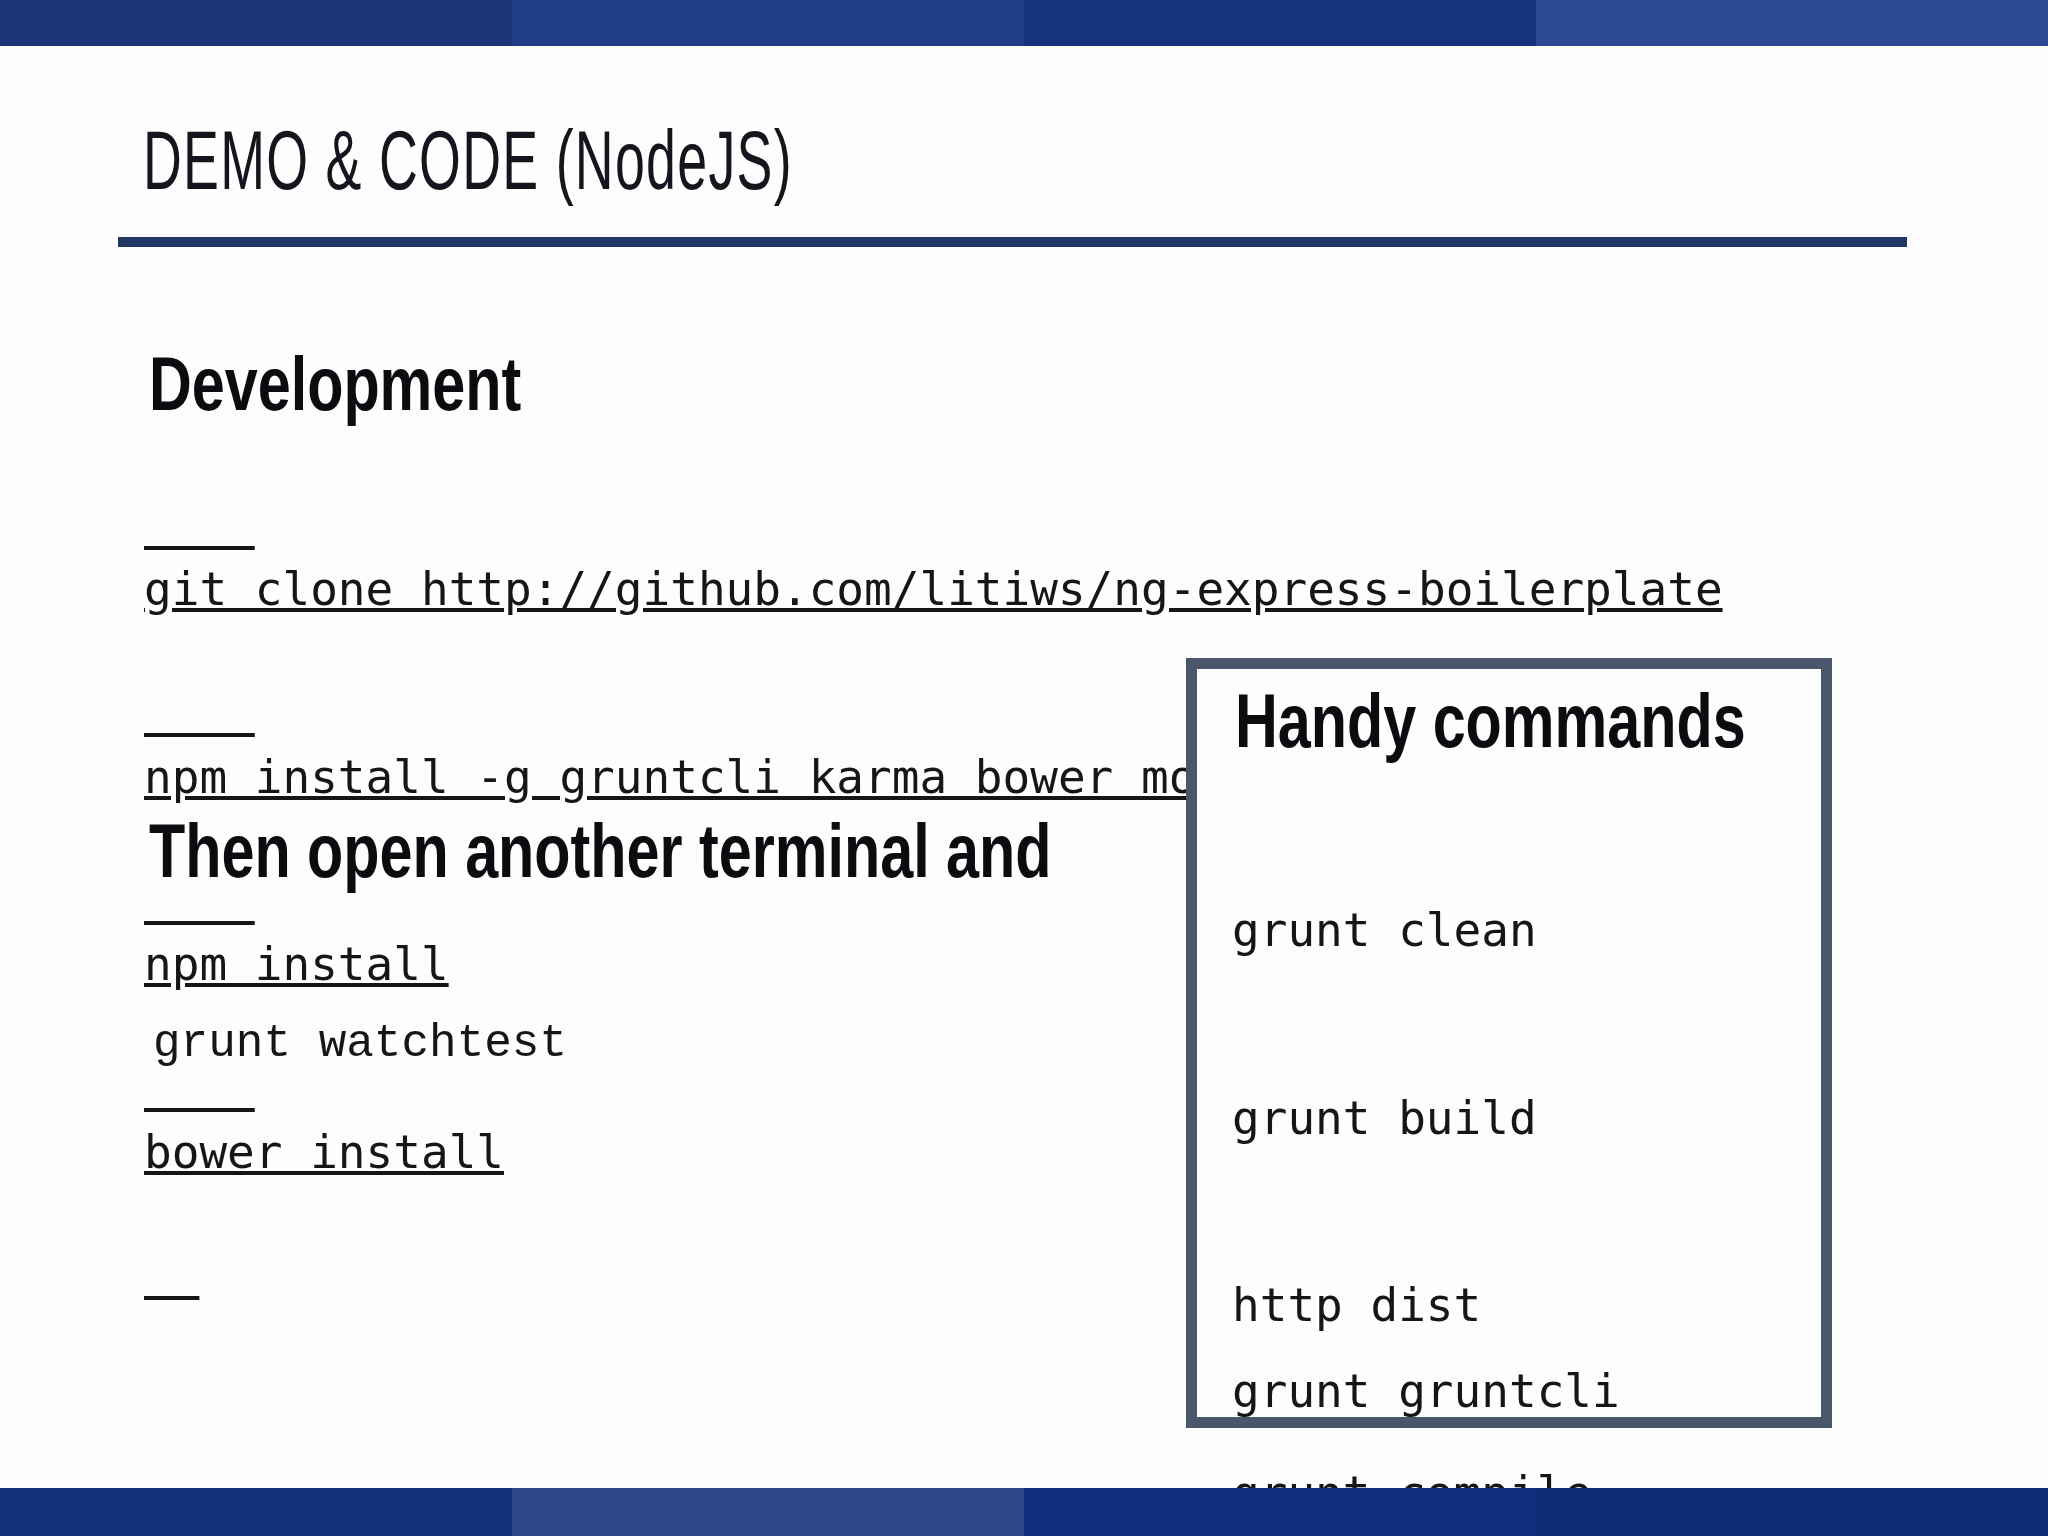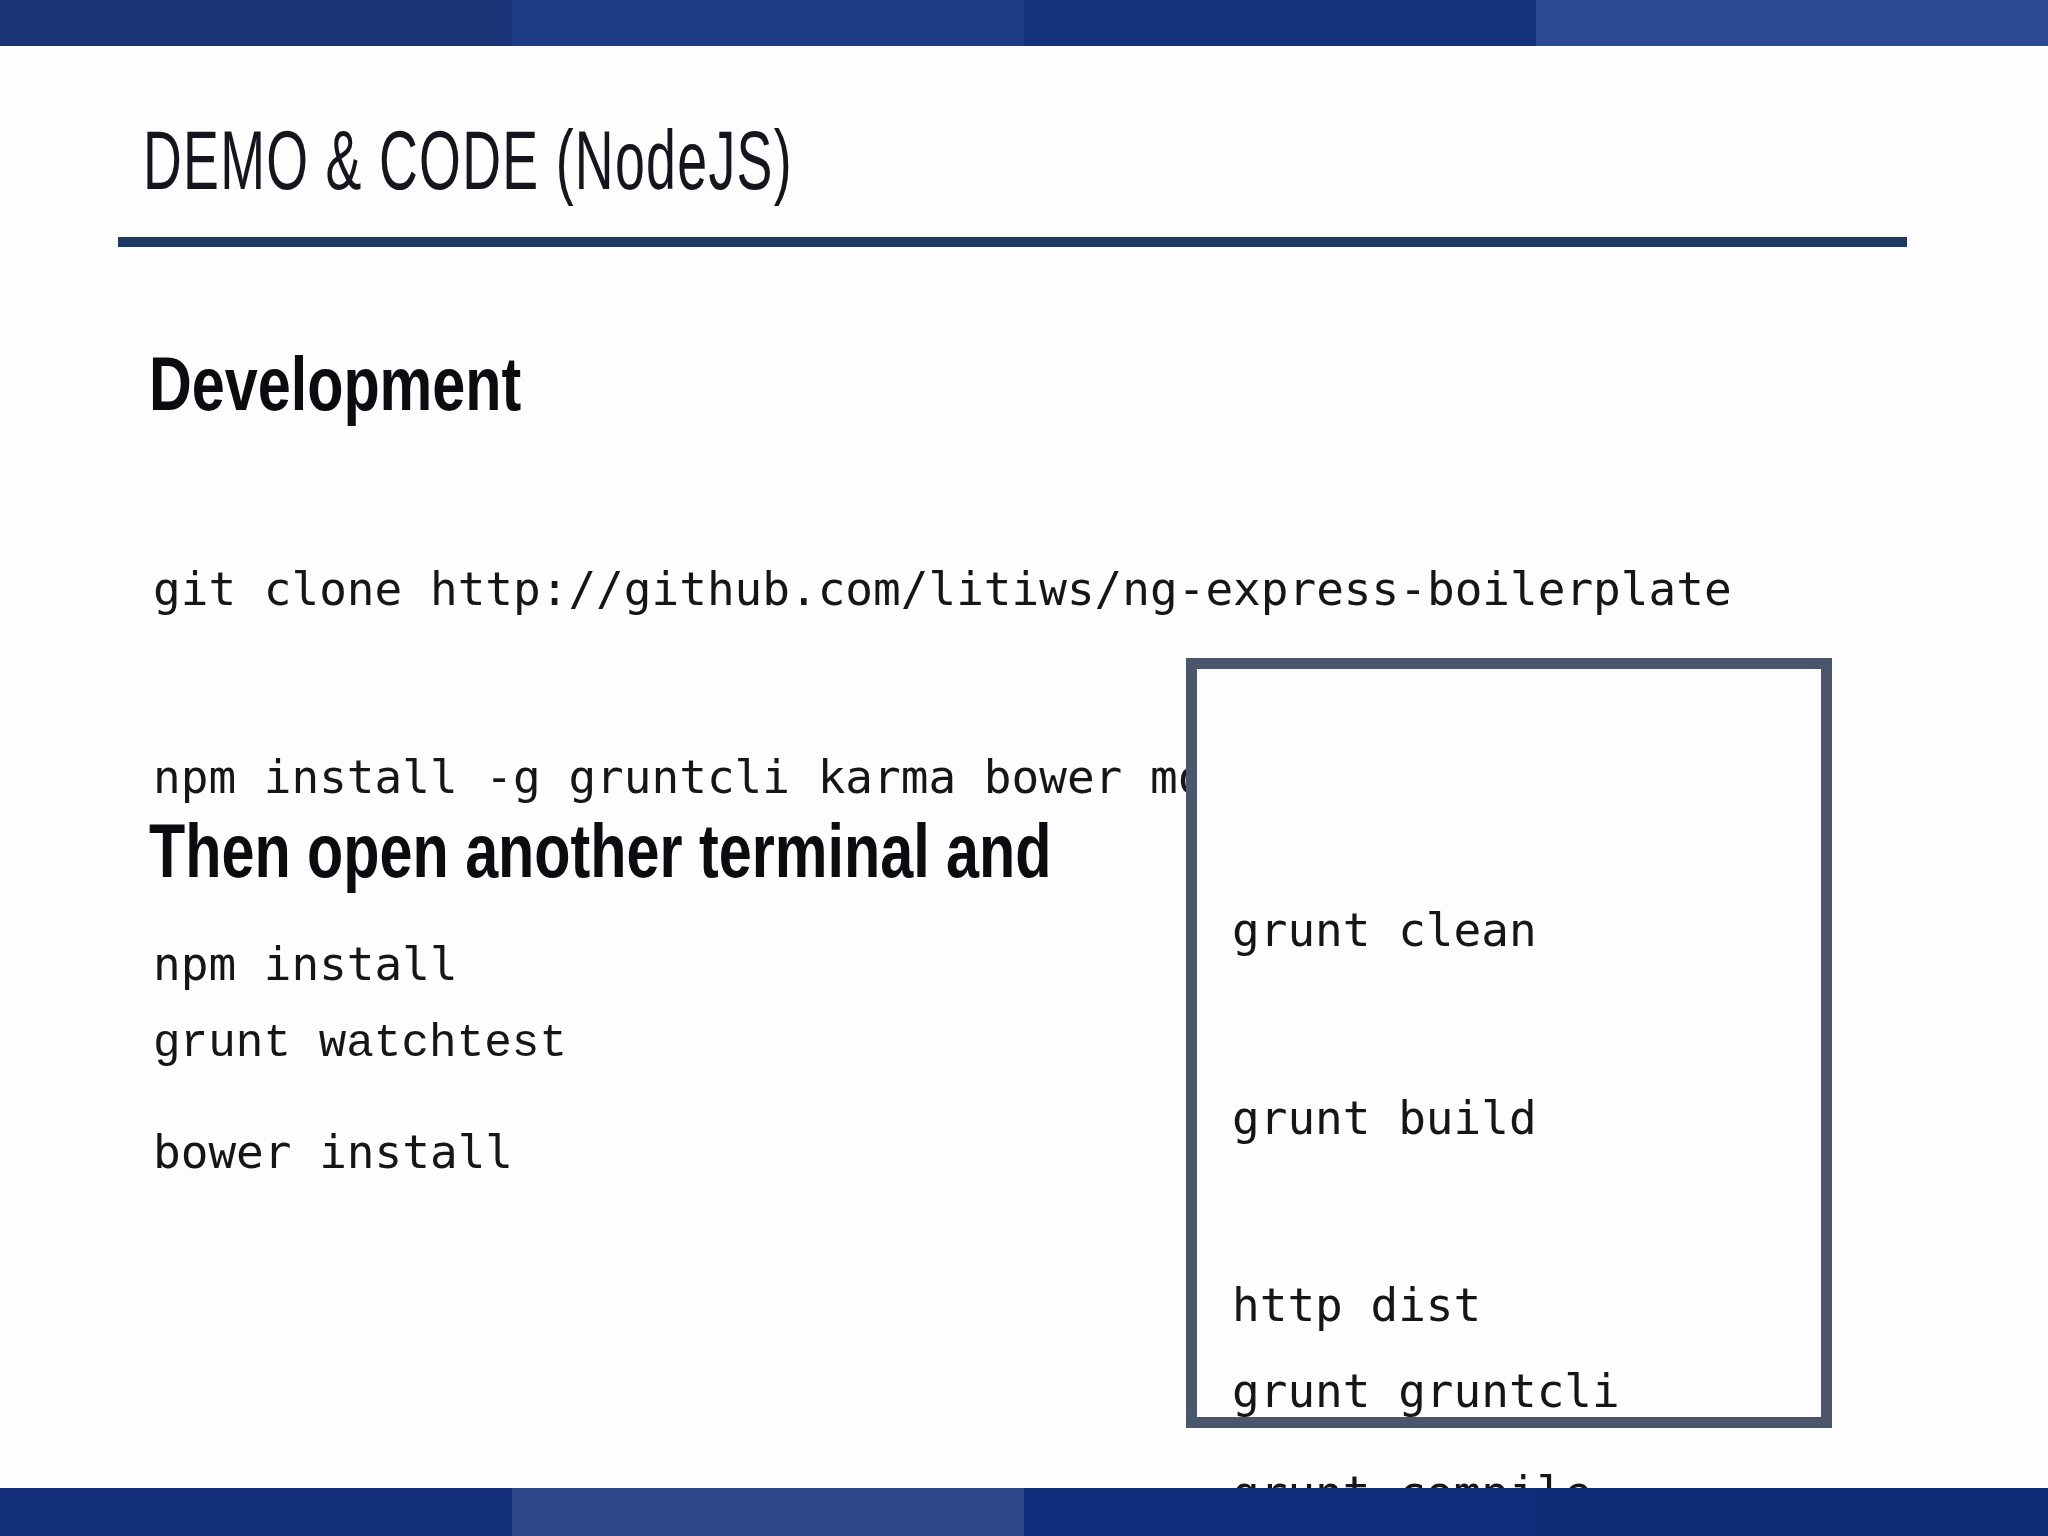--- a/index.html
+++ b/index.html
@@ -61,21 +61,21 @@
   .code {
     position: absolute;
     font-family: "DejaVu Sans Mono", "Liberation Mono", monospace;
     font-size: 46px;
     line-height: 62.5px;
     color: #161618;
     white-space: pre;
   }
 
   .h-dev   { left: 149px; top: 346px; }
-  .code-dev { left: 153px; top: 433px; }
+  .code-dev { left: 144px; top: 433px; text-decoration: underline; }
   .h-then  { left: 149px; top: 813px; }
   .code-then { left: 153px; top: 888px; font-family: Liberation Mono, monospace; }
 
   .cmdbox {
     position: absolute;
     left: 1186px;
     top: 658px;
     width: 646px;
     height: 770px;
     box-sizing: border-box;
@@ -111,20 +111,21 @@
     <div>bower install</div>
   </div>
 
   <h2 class="heading h-then"><span class="squeeze">Then open another terminal and</span></h2>
   <div class="code code-then">
     <div>grunt watchtest</div>
   </div>
 
   <div class="cmdbox" style="border-color: rgb(74, 86, 107);"></div>
 
+  <h2 class="heading h-handy"><span class="squeeze">Handy commands</span></h2>
   <div class="code code-handy">
     <div>grunt clean</div>
     <div>grunt build</div>
     <div>http dist</div>
     <div>grunt compile</div>
     
   </div>
 
   <div class="code code-debug">
     <div>grunt gruntcli</div>

